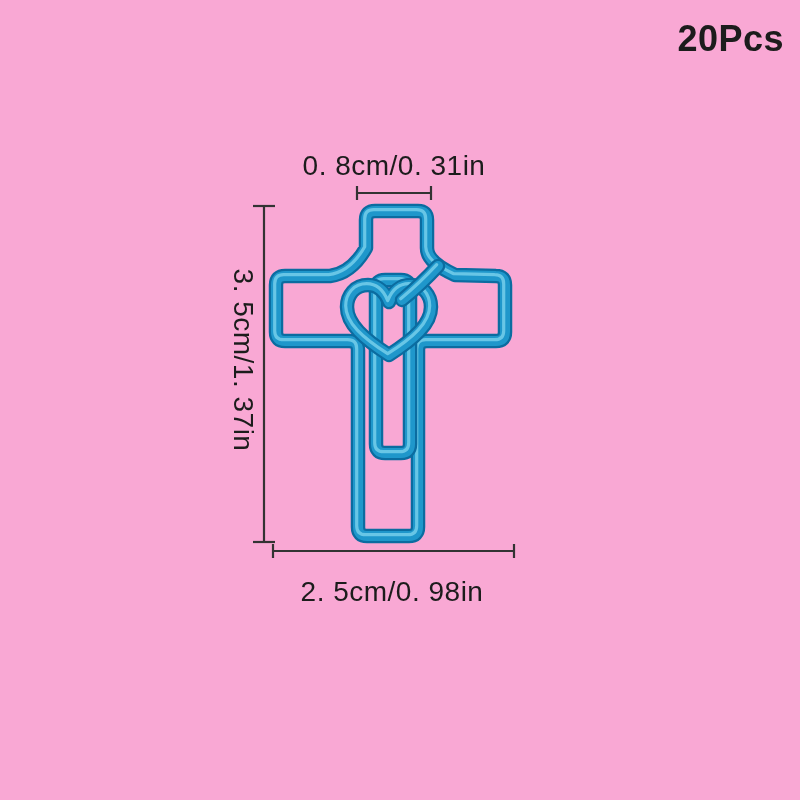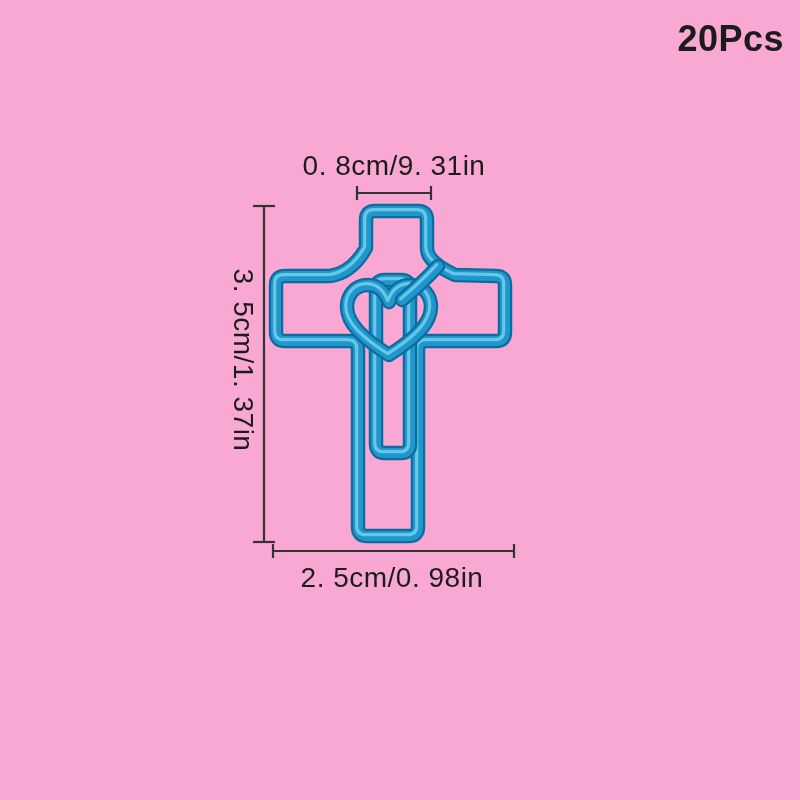--- a/index.html
+++ b/index.html
@@ -33,21 +33,21 @@
     white-space: nowrap;
     -webkit-font-smoothing: antialiased;
   }
   .label-top {
     left: 394px;
     top: 150px;
     transform: translateX(-50%);
   }
   .label-bottom {
     left: 392px;
-    top: 562px;
+    top: 576px;
     transform: translateX(-50%);
   }
   .label-left {
     left: 243px;
     top: 360px;
     transform: translate(-50%, -50%) rotate(90deg);
     transform-origin: center center;
   }
   .qty-badge {
     position: absolute;
@@ -121,19 +121,19 @@
 
     <g stroke="#333333" stroke-width="2.2" stroke-linecap="butt">
       <line x1="273" y1="551" x2="514" y2="551"></line>
       <line x1="273" y1="544" x2="273" y2="558"></line>
       <line x1="514" y1="544" x2="514" y2="558"></line>
     </g>
   </svg>
 
   <div class="qty-badge" style="color: rgb(28, 28, 28);">20Pcs</div>
 
-  <div class="label label-top" style="color: rgb(28, 28, 28);">0. 8cm/9. 31in</div>
+  <div class="label label-top" style="color: rgb(28, 28, 28);">0. 8cm/0. 31in</div>
 
   <div class="label label-left" style="color: rgb(28, 28, 28);">3. 5cm/1. 37in</div>
 
   <div class="label label-bottom" style="color: rgb(28, 28, 28);">2. 5cm/0. 98in</div>
 
 </div>
 
 </body></html>

